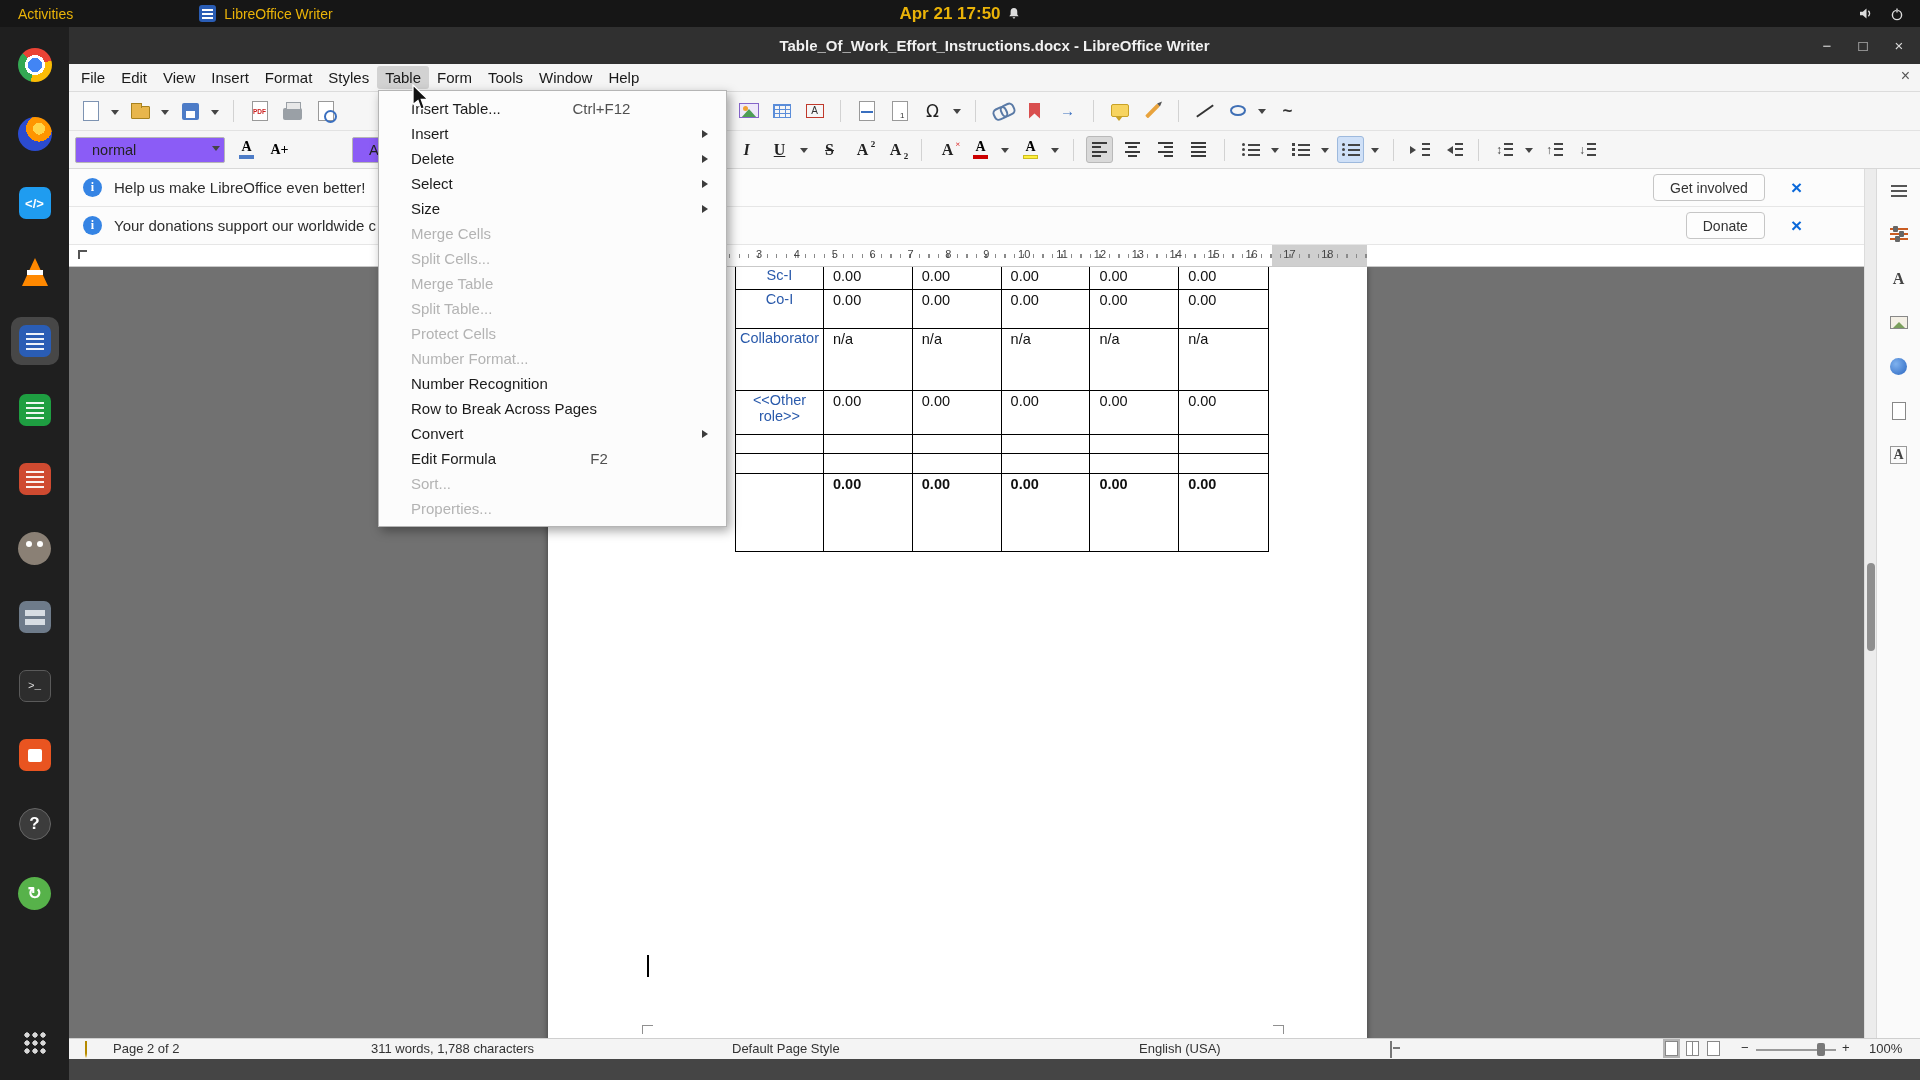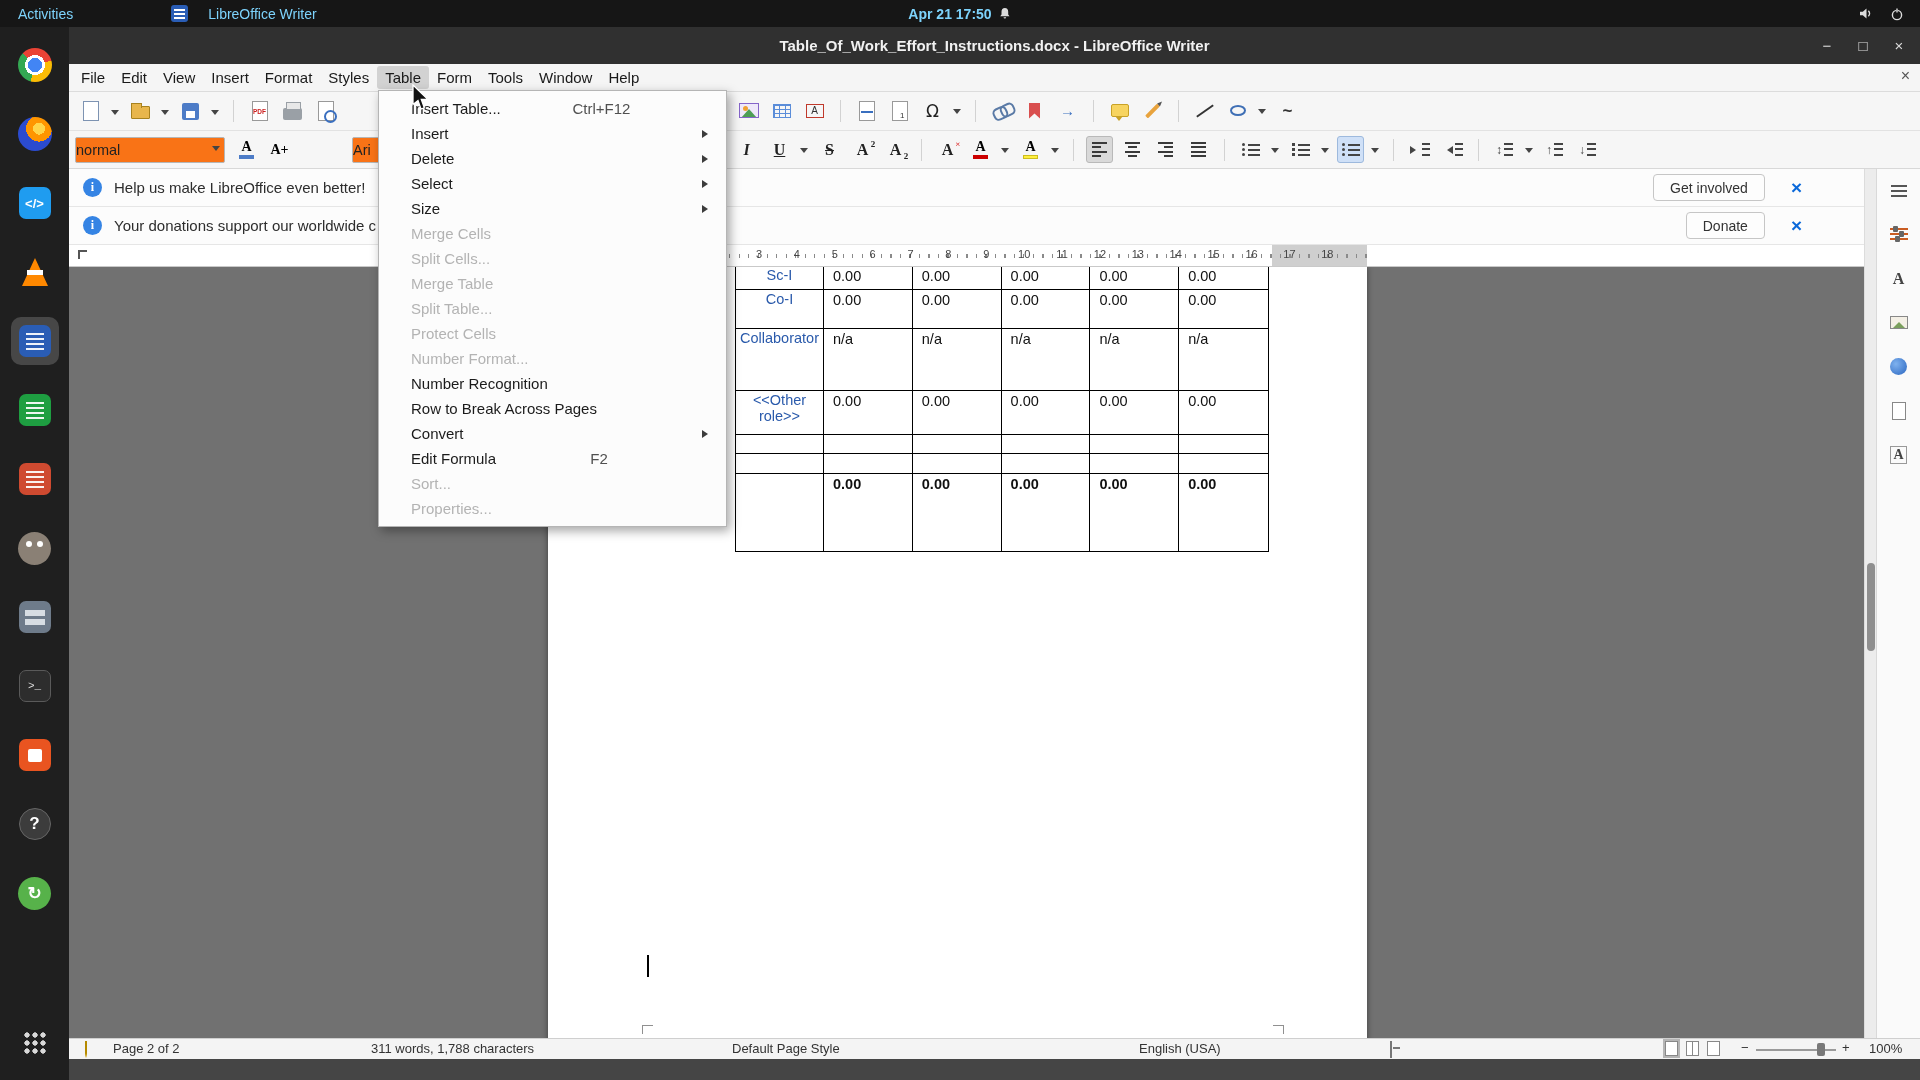--- a/index.html
+++ b/index.html
@@ -2,27 +2,27 @@
 <html><head>
 <meta charset="utf-8">
 <style>
   *{margin:0;padding:0;box-sizing:border-box}
   html,body{width:1920px;height:1080px;overflow:hidden;background:#000;
     font-family:"Liberation Sans",sans-serif;-webkit-font-smoothing:antialiased}
   .stage{position:relative;width:1920px;height:1080px;background:#454545}
 
   
   .topbar{position:absolute;left:0;top:0;width:1920px;height:27px;background:#161616;
-    color:#7dd3fc;font-size:14px;display:flex;align-items:center;z-index:60}
+    color:#eab308;font-size:14px;display:flex;align-items:center;z-index:60}
   .tb-activities{padding:0 18px;height:100%;display:flex;align-items:center;cursor:default}
-  .tb-app{display:flex;align-items:center;gap:20px;margin-left:80px}
+  .tb-app{display:flex;align-items:center;gap:8px;margin-left:108px}
   .tb-appicon{width:17px;height:17px;background:#2a5db5;border-radius:3px;position:relative}
   .tb-appicon::after{content:"";position:absolute;left:3px;top:4px;width:11px;height:2px;background:#fff;
     box-shadow:0 4px 0 #fff,0 8px 0 #fff}
-  .tb-clock{position:absolute;left:50%;transform:translateX(-50%);display:flex;align-items:center;gap:7px;font-weight:bold;font-size:14px}
+  .tb-clock{position:absolute;left:50%;transform:translateX(-50%);display:flex;align-items:center;gap:7px;font-weight:bold;font-size:17px}
   .tb-right{margin-left:auto;display:flex;align-items:center;gap:16px;padding-right:16px}
 
   
   .dock{position:absolute;left:0;top:27px;width:69px;height:1053px;background:rgba(28,28,28,.92);
     z-index:55;display:flex;flex-direction:column;align-items:center;padding-top:14px;gap:21px}
   .dk{width:48px;height:48px;border-radius:10px;display:flex;align-items:center;justify-content:center;flex:0 0 auto}
   .dk.active{background:rgba(255,255,255,.18)}
   .dock-bottom{margin-top:auto;margin-bottom:14px}
   .i-chrome{width:34px;height:34px;border-radius:50%;
     background:radial-gradient(circle at 50% 50%,#4285f4 0 7px,#fff 7px 10px,transparent 10px),
@@ -106,22 +106,22 @@
   .ic-bmk{width:11px;height:16px;background:#d94f4f;clip-path:polygon(0 0,100% 0,100% 100%,50% 68%,0 100%)}
   .ic-xref{font-size:15px;color:#3a6fbf;font-weight:bold}
   .ic-cmt{width:18px;height:13px;background:#f7d460;border:1px solid #c9a227;border-radius:2px;position:relative}
   .ic-cmt::after{content:"";position:absolute;left:3px;bottom:-5px;border-left:4px solid transparent;border-right:4px solid transparent;border-top:5px solid #c9a227}
   .ic-pen{width:17px;height:4px;background:#e8a33d;border-radius:1px;transform:rotate(-45deg);position:relative}
   .ic-pen::after{content:"";position:absolute;right:-5px;top:0;border-top:2px solid transparent;border-bottom:2px solid transparent;border-left:5px solid #555}
   .ic-line{width:20px;height:2px;background:#333;transform:rotate(-35deg)}
   .ic-shape{width:16px;height:11px;border:2px solid #3f6fb5;border-radius:50%}
   .ic-curve{font-size:17px;color:#333;font-weight:bold}
 
-  .combo{height:26px;background:#f97316;border:1px solid #b6b6b6;border-radius:2px;display:flex;align-items:center;
-    font-size:14.5px;color:#222;padding-left:0;position:relative;overflow:hidden}
+  .combo{height:26px;background:#8b5cf6;border:1px solid #b6b6b6;border-radius:2px;display:flex;align-items:center;
+    font-size:14.5px;color:#222;padding-left:16px;position:relative;overflow:hidden}
   .combo .cr{position:absolute;right:4px;top:8px;margin:0}
   .gSerif{font-family:"Liberation Serif",serif;font-weight:bold;font-size:16px;color:#222}
   .gI{font-style:italic}.gU{text-decoration:underline}.gS{text-decoration:line-through}
   .supsub{position:relative}.supsub i{font-style:normal;font-size:9px;position:absolute;right:-7px}
   .sup i{top:-2px}.sub i{bottom:-2px}
   .fc{display:flex;flex-direction:column;align-items:center;line-height:1}
   .fc b{font-family:"Liberation Serif",serif;font-size:14px}
   .fc i{width:15px;height:4px;margin-top:1px}
   .al{width:15px;display:flex;flex-direction:column;gap:2.5px}
   .al i{height:2px;background:#3a3a3a;width:100%}

